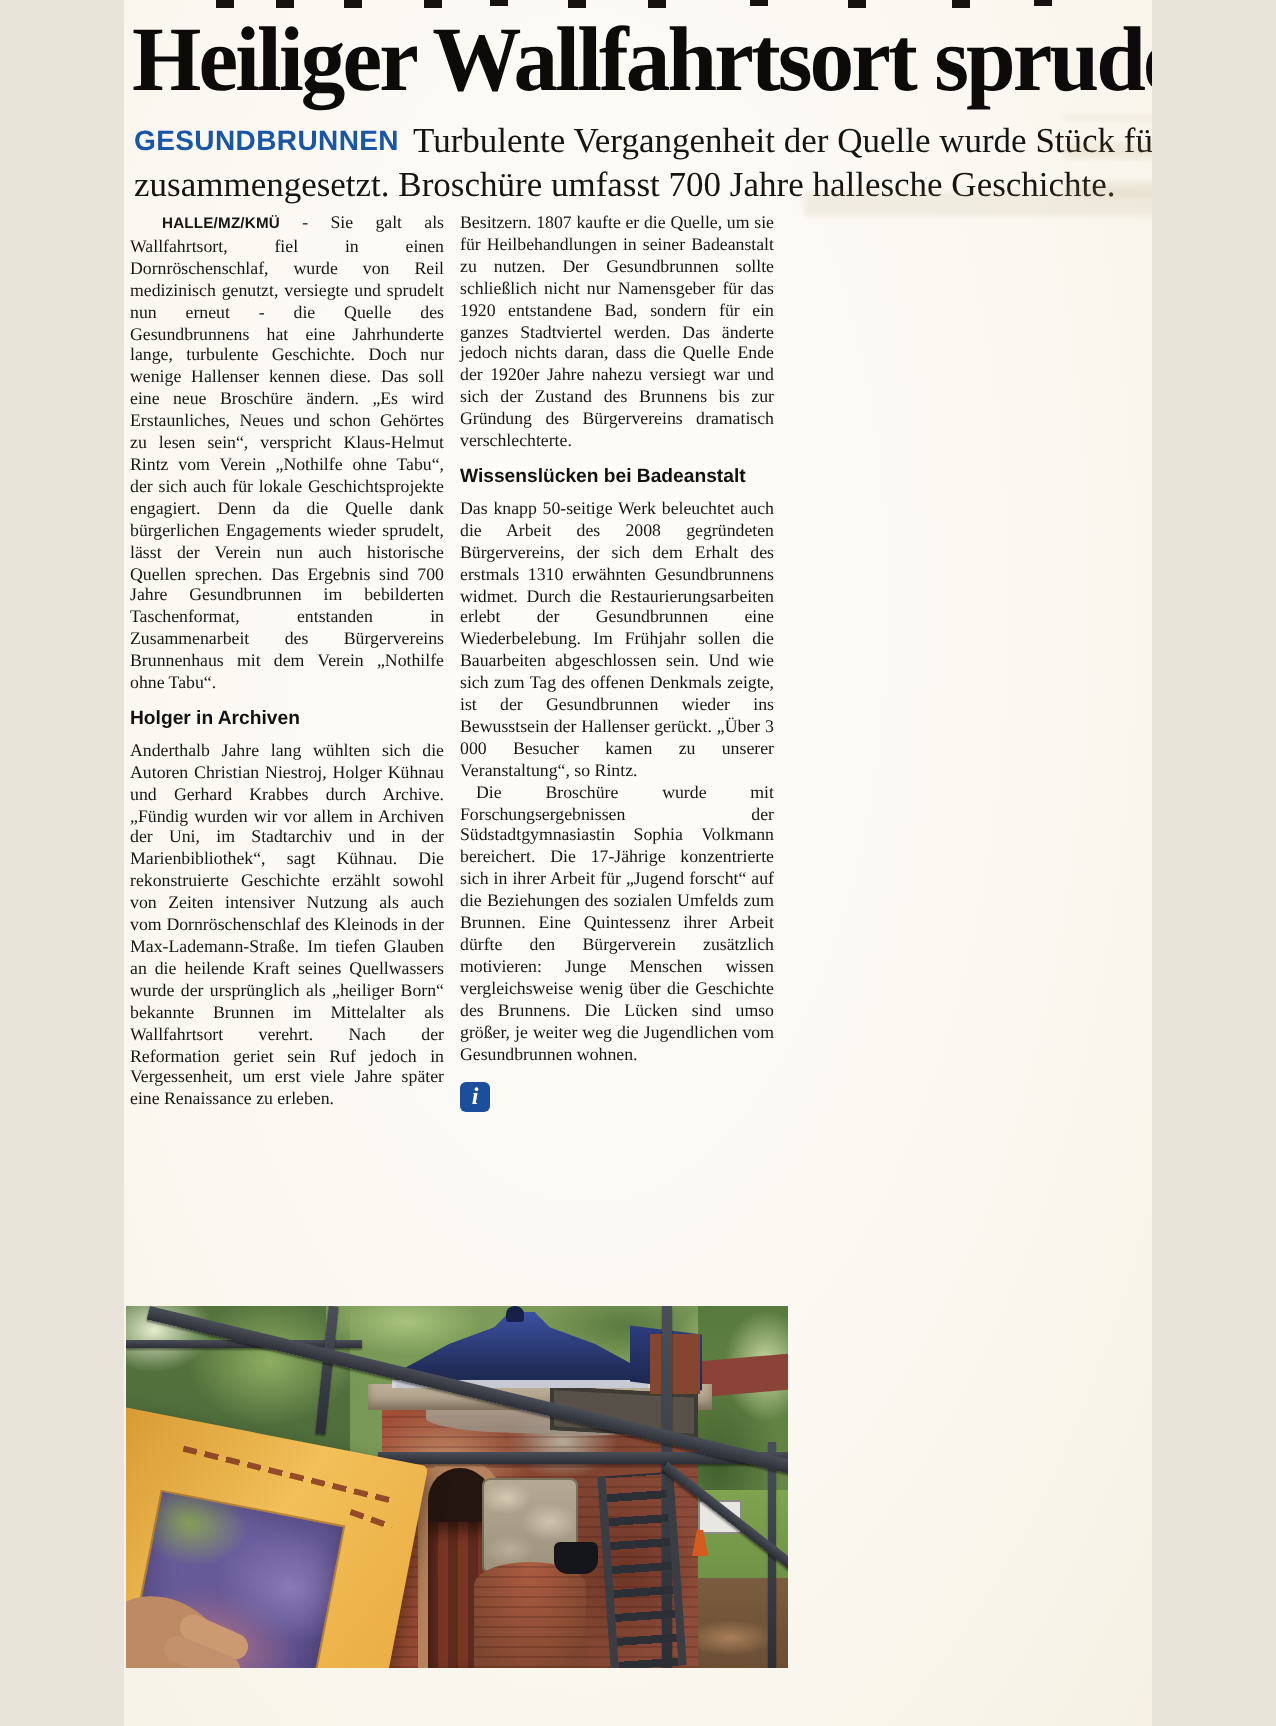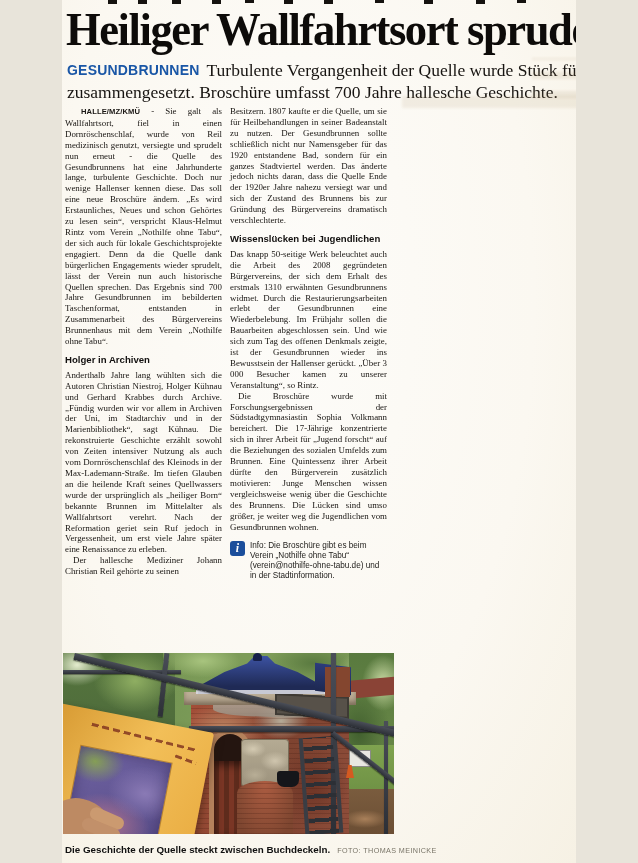--- a/index.html
+++ b/index.html
@@ -159,30 +159,28 @@
 
   <div class="headline">Heiliger Wallfahrtsort sprudelt</div>
 
   <div class="kicker"><span class="klabel">GESUNDBRUNNEN</span><span>Turbulente Vergangenheit der Quelle wurde Stück für Stück zusammengesetzt. Broschüre umfasst 700 Jahre hallesche Geschichte.</span></div>
 
   <div class="cols">
     <div class="col">
       <p><span class="dateline">HALLE/MZ/KMÜ</span><span> - Sie galt als Wallfahrtsort, fiel in einen Dornröschenschlaf, wurde von Reil medizinisch genutzt, versiegte und sprudelt nun erneut - die Quelle des Gesundbrunnens hat eine Jahrhunderte lange, turbulente Geschichte. Doch nur wenige Hallenser kennen diese. Das soll eine neue Broschüre ändern. „Es wird Erstaunliches, Neues und schon Gehörtes zu lesen sein“, verspricht Klaus-Helmut Rintz vom Verein „Nothilfe ohne Tabu“, der sich auch für lokale Geschichtsprojekte engagiert. Denn da die Quelle dank bürgerlichen Engagements wieder sprudelt, lässt der Verein nun auch historische Quellen sprechen. Das Ergebnis sind 700 Jahre Gesundbrunnen im bebilderten Taschenformat, entstanden in Zusammenarbeit des Bürgervereins Brunnenhaus mit dem Verein „Nothilfe ohne Tabu“.</span></p>
       <div class="subhead">Holger in Archiven</div>
       <p>Anderthalb Jahre lang wühlten sich die Autoren Christian Niestroj, Holger Kühnau und Gerhard Krabbes durch Archive. „Fündig wurden wir vor allem in Archiven der Uni, im Stadtarchiv und in der Marienbibliothek“, sagt Kühnau. Die rekonstruierte Geschichte erzählt sowohl von Zeiten intensiver Nutzung als auch vom Dornröschenschlaf des Kleinods in der Max-Lademann-Straße. Im tiefen Glauben an die heilende Kraft seines Quellwassers wurde der ursprünglich als „heiliger Born“ bekannte Brunnen im Mittelalter als Wallfahrtsort verehrt. Nach der Reformation geriet sein Ruf jedoch in Vergessenheit, um erst viele Jahre später eine Renaissance zu erleben.</p>
-      <p class="indent">Der hallesche Mediziner Johann Christian Reil gehörte zu seinen</p>
     </div>
     <div class="col">
       <p>Besitzern. 1807 kaufte er die Quelle, um sie für Heilbehandlungen in seiner Badeanstalt zu nutzen. Der Gesundbrunnen sollte schließlich nicht nur Namensgeber für das 1920 entstandene Bad, sondern für ein ganzes Stadtviertel werden. Das änderte jedoch nichts daran, dass die Quelle Ende der 1920er Jahre nahezu versiegt war und sich der Zustand des Brunnens bis zur Gründung des Bürgervereins dramatisch verschlechterte.</p>
-      <div class="subhead">Wissenslücken bei Jugendlichen</div>
+      <div class="subhead">Wissenslücken bei Badeanstalt</div>
       <p>Das knapp 50-seitige Werk beleuchtet auch die Arbeit des 2008 gegründeten Bürgervereins, der sich dem Erhalt des erstmals 1310 erwähnten Gesundbrunnens widmet. Durch die Restaurierungsarbeiten erlebt der Gesundbrunnen eine Wiederbelebung. Im Frühjahr sollen die Bauarbeiten abgeschlossen sein. Und wie sich zum Tag des offenen Denkmals zeigte, ist der Gesundbrunnen wieder ins Bewusstsein der Hallenser gerückt. „Über 3 000 Besucher kamen zu unserer Veranstaltung“, so Rintz.</p>
       <p class="indent">Die Broschüre wurde mit Forschungsergebnissen der Südstadtgymnasiastin Sophia Volkmann bereichert. Die 17-Jährige konzentrierte sich in ihrer Arbeit für „Jugend forscht“ auf die Beziehungen des sozialen Umfelds zum Brunnen. Eine Quintessenz ihrer Arbeit dürfte den Bürgerverein zusätzlich motivieren: Junge Menschen wissen vergleichsweise wenig über die Geschichte des Brunnens. Die Lücken sind umso größer, je weiter weg die Jugendlichen vom Gesundbrunnen wohnen.</p>
       <div class="infobox">
         <div class="info-icon">i</div>
-        <div class="infotext">Info: Die Broschüre gibt es beim Verein „Nothilfe ohne Tabu“ (verein@nothilfe-ohne-tabu.de) und in der Stadtinformation.</div>
       </div>
     </div>
   </div>
 
   <div class="photo">
     <div class="foliage-left"></div>
     <div class="foliage-top"></div>
     <div class="foliage-right"></div>
     <div class="bg-roof"></div>
     <div class="grass-right"></div>
@@ -216,20 +214,19 @@
       <div class="scribble scrib1"></div>
       <div class="scribble scrib2"></div>
       <div class="cover-img"></div>
 
     </div>
     <div class="palm"></div>
     <div class="finger1"></div>
     <div class="finger2"></div>
   </div>
 
-  <div class="caption-row"><span class="caption">Die Geschichte der Quelle steckt zwischen Buchdeckeln.</span><span class="credit">FOTO: THOMAS MEINICKE</span></div>
 
   <div class="bleed bleed1"></div>
   <div class="bleed bleed2"></div>
   <div class="bleed bleed3"></div>
   <div class="edge-line"></div>
 
 </div>
 
 </body></html>

